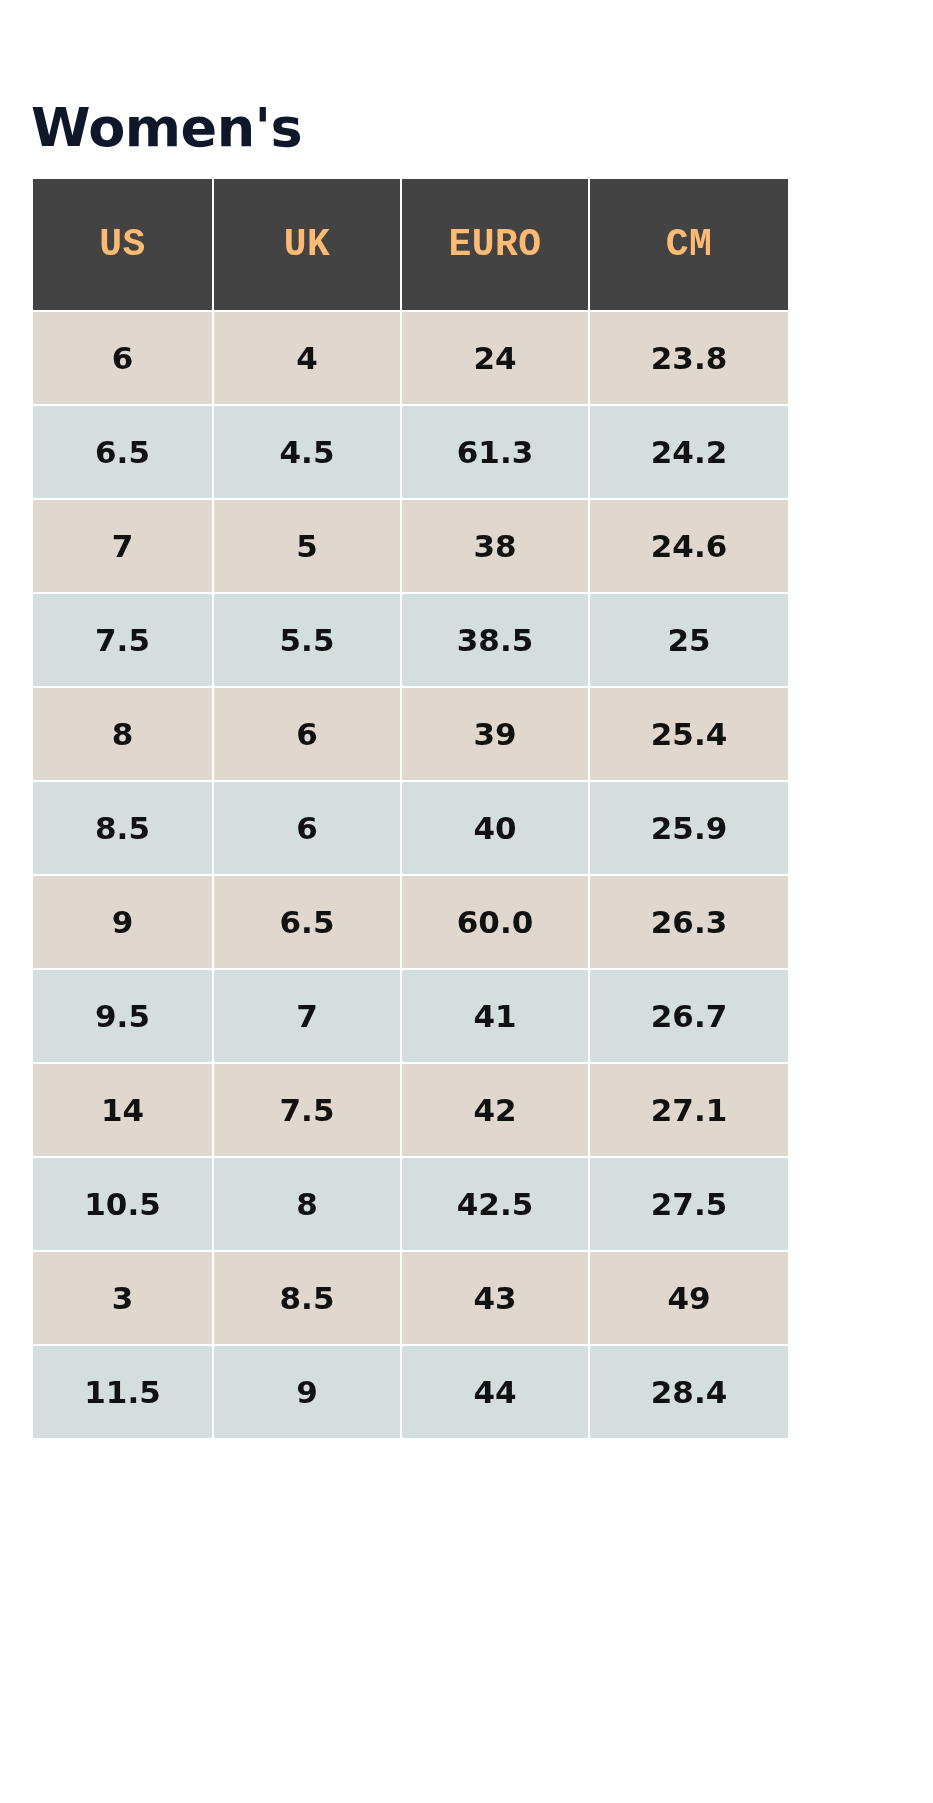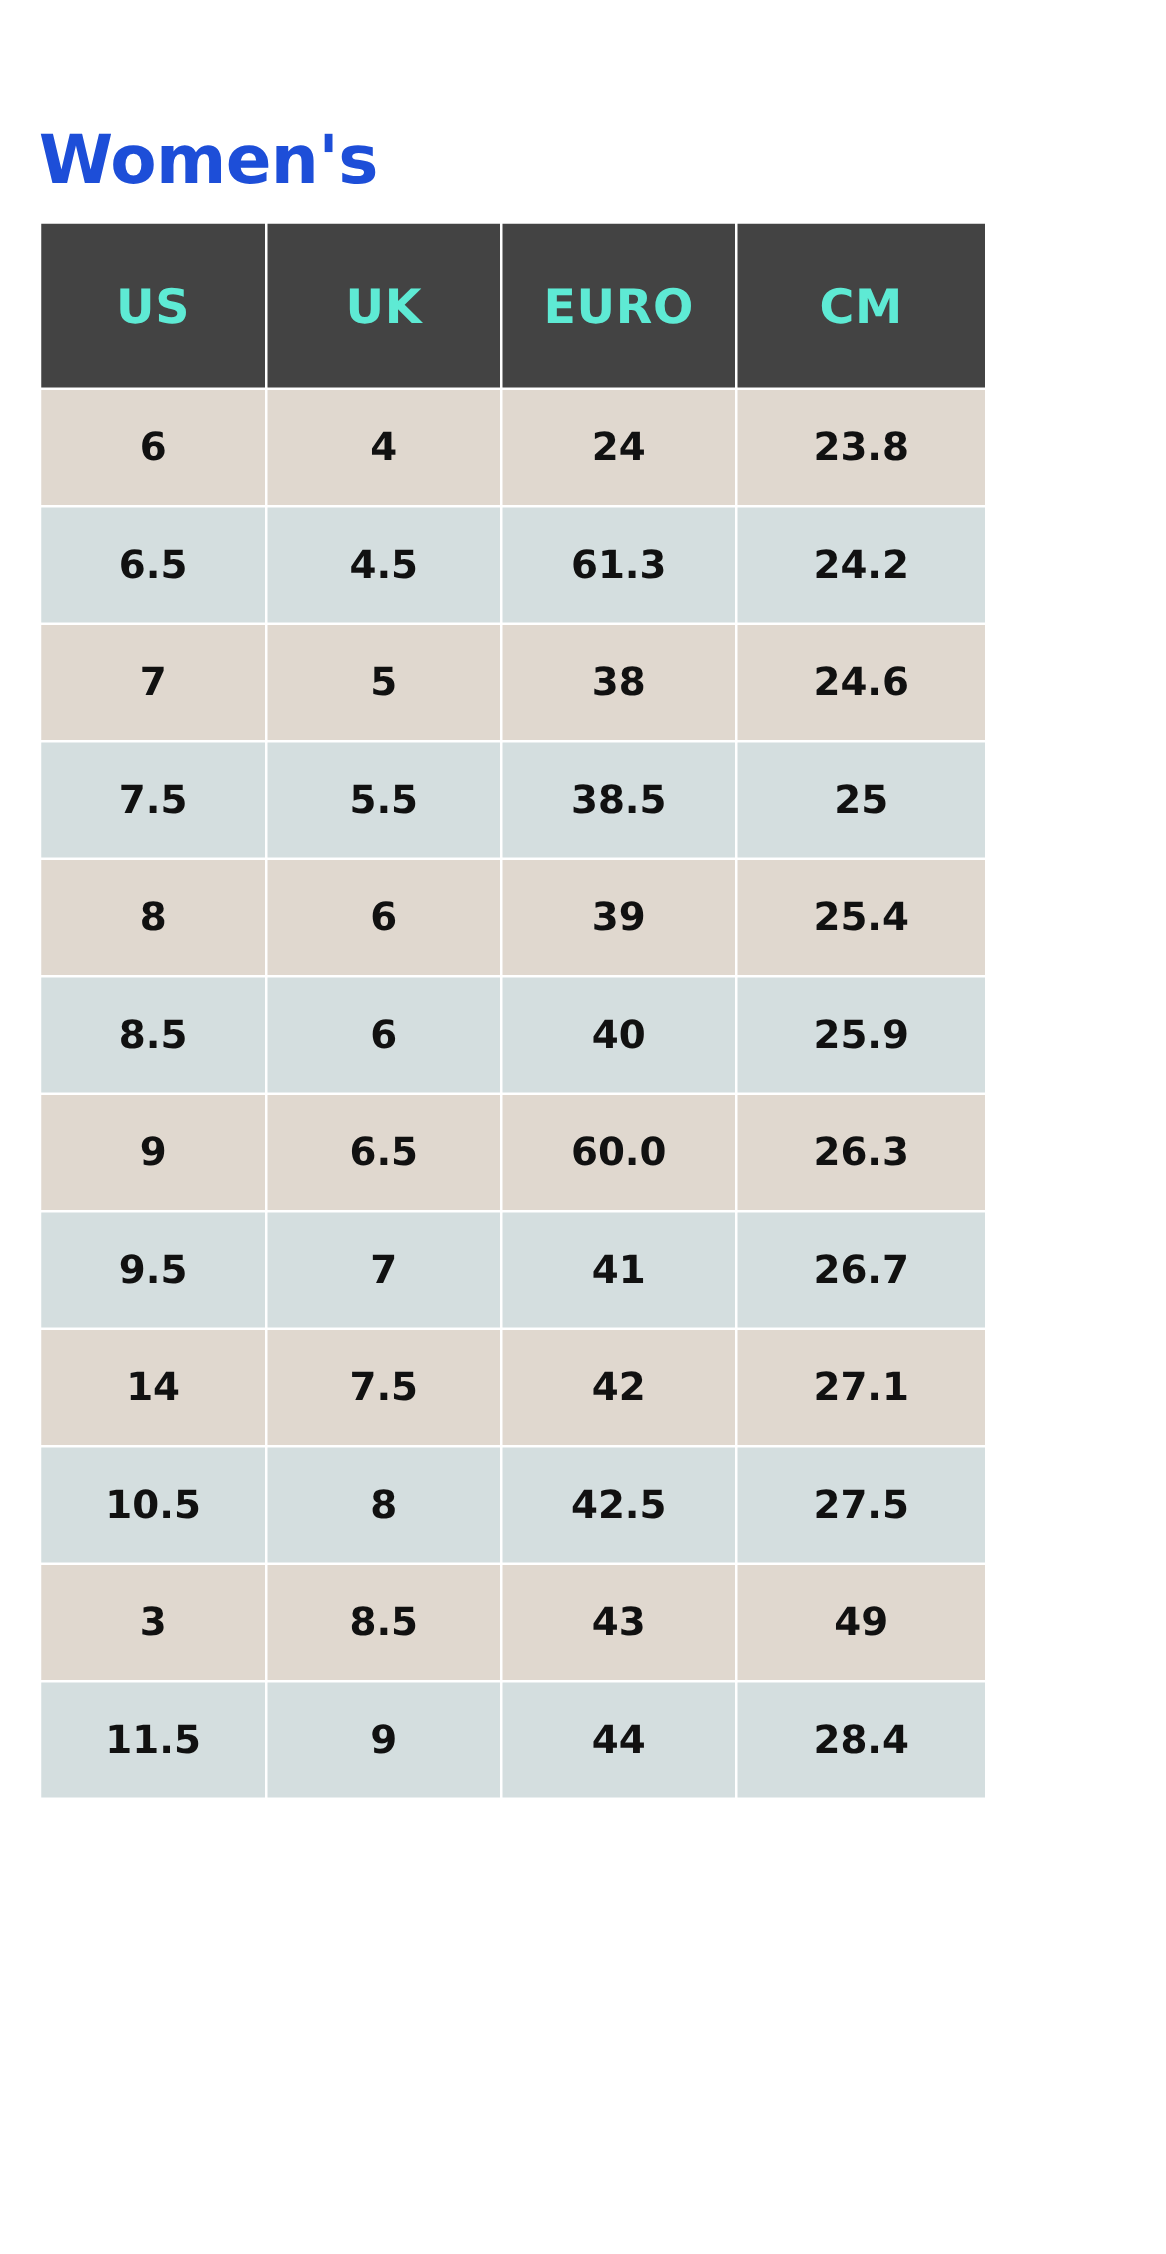--- a/index.html
+++ b/index.html
@@ -19,49 +19,50 @@
     height: 1803px;
     background: #ffffff;
     box-sizing: border-box;
   }
   .page-title {
     position: absolute;
     left: 31px;
     top: 64px;
     font-size: 54px;
     font-weight: 800;
-    color: #1d4ed8;
+    color: #0f172a;
     letter-spacing: -0.5px;
     line-height: 1.05;
     white-space: nowrap;
   }
   .size-table {
     position: absolute;
     left: 31px;
     top: 177px;
     width: 751px;
     border-collapse: separate;
     border-spacing: 2px;
     table-layout: fixed;
   }
   .size-table col.c-us   { width: 179px; }
   .size-table col.c-uk   { width: 186px; }
   .size-table col.c-euro { width: 186px; }
   .size-table col.c-cm   { width: 198px; }
 
   .size-table th {
     background: #434343;
-    color: #5eead4;
+    color: #fdba74;
     font-size: 38px;
     font-weight: 700;
     height: 131px;
     vertical-align: middle;
     text-align: center;
     padding: 0;
     letter-spacing: 0.5px;
+    font-family: Liberation Mono, monospace;
   }
   .size-table td {
     height: 92px;
     vertical-align: middle;
     text-align: center;
     font-size: 31px;
     font-weight: 700;
     color: #111111;
     padding: 0;
   }

